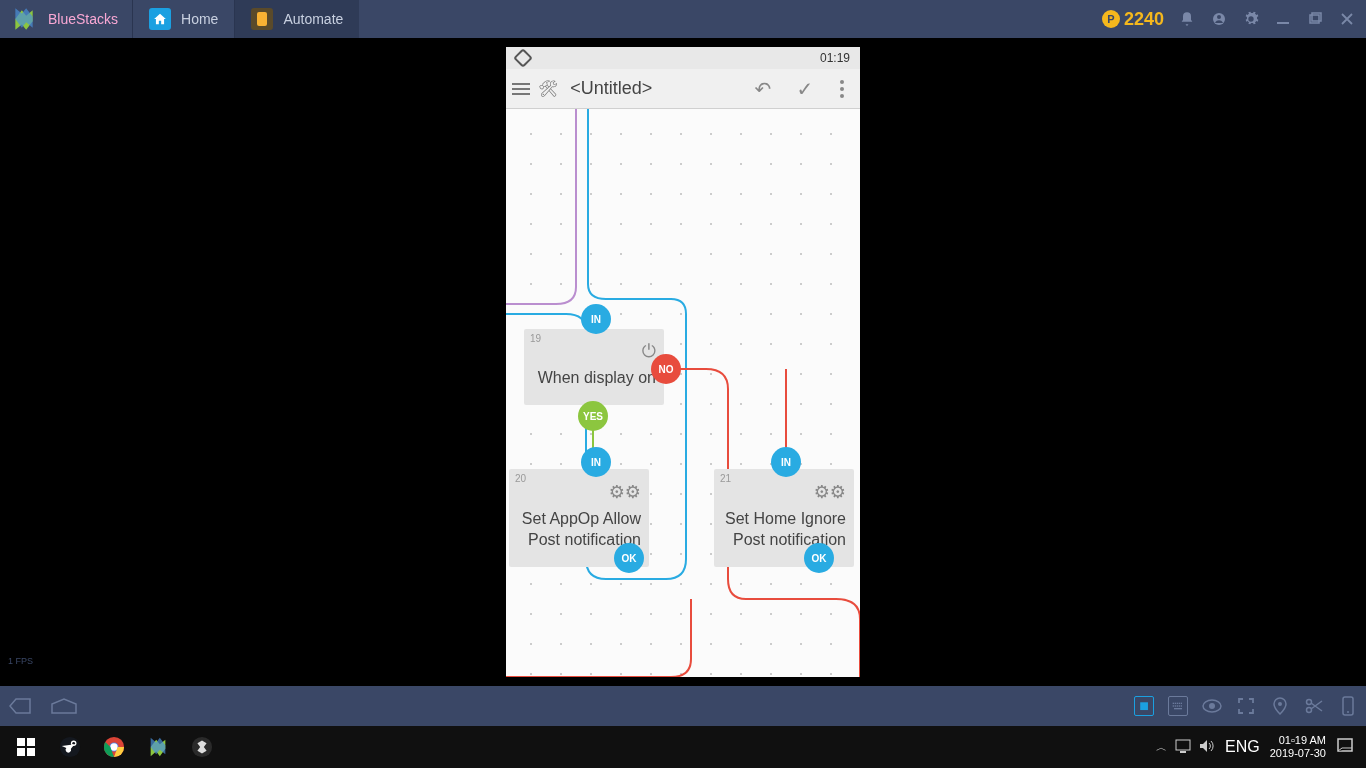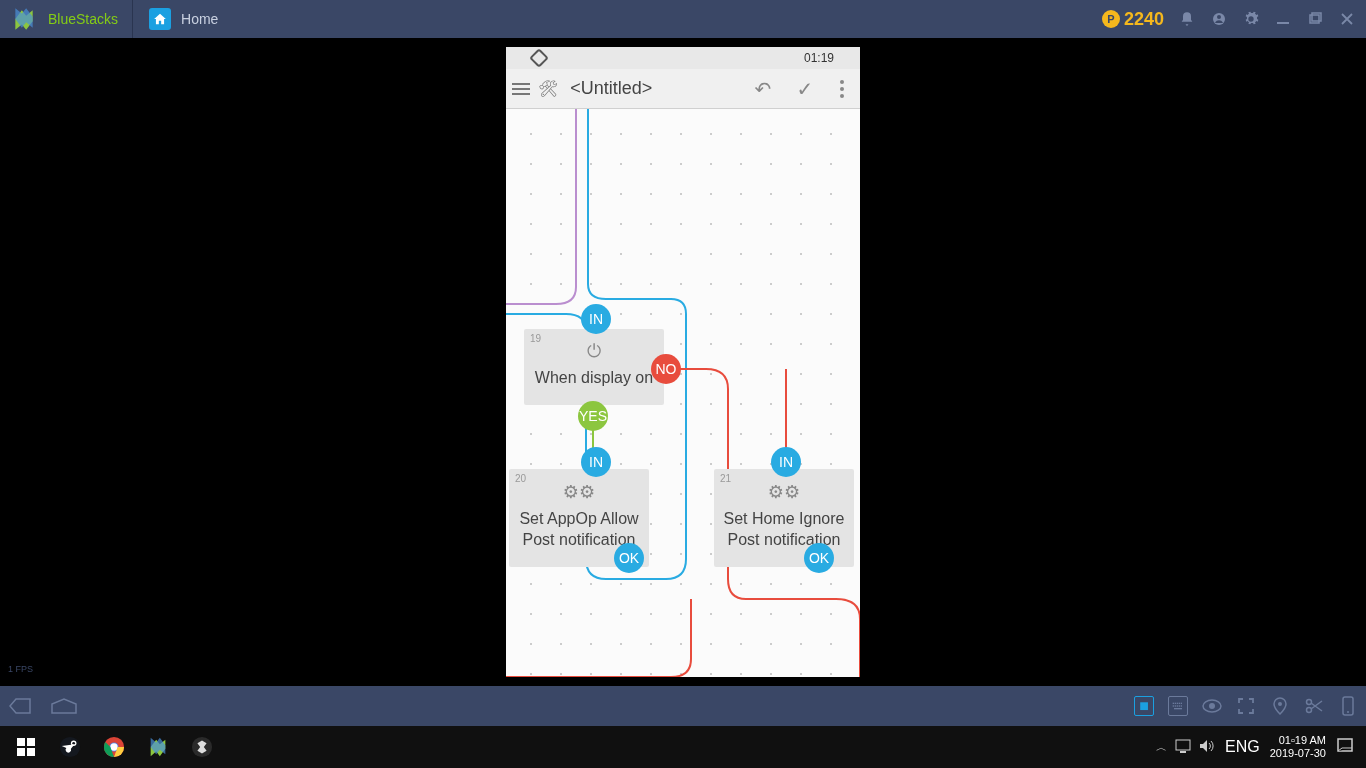--- a/index.html
+++ b/index.html
@@ -2,59 +2,59 @@
 <html><head>
 <meta charset="utf-8">
 <style>
 *{margin:0;padding:0;box-sizing:border-box;font-family:"Segoe UI",Arial,sans-serif}
 body{width:1366px;height:768px;overflow:hidden;background:#000}
 
 
 .bs-top{height:38px;background:#3a4766;display:flex;align-items:center;color:#c8d0e0}
 .bs-logo{width:32px;height:32px;margin:0 8px;display:flex;align-items:center;justify-content:center}
 .bs-logo svg{width:26px;height:26px}
-.bs-title{font-size:14px;color:#84cc16;margin-right:14px;cursor:default}
+.bs-title{font-size:14px;color:#f9a8d4;margin-right:14px;cursor:default}
 .bs-tab{height:38px;display:flex;align-items:center;padding:0 16px;font-size:14px;color:#c8d0e0;gap:10px;border-left:1px solid #2a3550;cursor:pointer}
 .bs-tab.active{background:#2f3b57}
 .bs-tab .icon-sq{width:22px;height:22px;border-radius:3px;display:flex;align-items:center;justify-content:center;font-size:12px;color:#fff}
 .home-icon{background:#1ba0e1}
 .automate-icon{background:#5a4a2a;position:relative}
 .automate-icon::after{content:"";width:10px;height:14px;background:#f9b233;border-radius:2px;display:block}
 .bs-top-right{margin-left:auto;display:flex;align-items:center;gap:14px;padding-right:10px}
 .bs-coins{display:flex;align-items:center;gap:4px;font-weight:bold;color:#f5b81d;font-size:18px}
 .coin{width:18px;height:18px;border-radius:50%;background:#f5b81d;display:flex;align-items:center;justify-content:center;color:#3a4766;font-size:11px;font-weight:bold}
 .top-icon{width:18px;height:18px;display:flex;align-items:center;justify-content:center;color:#7a88a8;cursor:pointer}
 .top-icon svg{width:16px;height:16px}
 
 
 .bs-main{height:648px;background:#000;display:flex;align-items:center;justify-content:center;position:relative}
-.fps{position:absolute;left:8px;bottom:12px;color:#3a4766;font-size:9px}
+.fps{position:absolute;left:8px;bottom:20px;color:#3a4766;font-size:9px}
 
 
 .phone{width:354px;height:630px;background:#efefef;position:relative;overflow:hidden}
-.status-bar{height:22px;background:#e8e8e8;display:flex;align-items:center;justify-content:space-between;padding:0 26px;font-size:12px;color:#333}
+.status-bar{height:22px;background:#e8e8e8;display:flex;align-items:center;justify-content:space-between;padding:0 10px;font-size:12px;color:#333}
 .rotation-icon{width:14px;height:14px;border:2px solid #555;border-radius:3px;transform:rotate(45deg)}
 
 
 .app-bar{height:40px;background:#f0f0f0;border-bottom:1px solid #d0d0d0;display:flex;align-items:center;padding:0 6px;gap:8px}
 .hamburger{width:18px;display:flex;flex-direction:column;gap:3px;cursor:pointer}
 .hamburger span{height:2px;background:#777}
 .tools-icon{color:#777;font-size:16px}
 .app-title{font-size:18px;color:#444;flex:1;margin-left:4px}
 .app-action{width:34px;display:flex;justify-content:center;color:#888;font-size:20px;cursor:pointer}
 .dots{display:flex;flex-direction:column;gap:3px;align-items:center;cursor:pointer;width:24px}
 .dots span{width:4px;height:4px;border-radius:50%;background:#888}
 
 
 .canvas{position:relative;height:568px;background:#fbfbfb;background-image:radial-gradient(circle,#ccc 1px,transparent 1px);background-size:30px 30px;background-position:10px 10px}
-.flow-block{position:absolute;background:#e4e4e4;border-radius:2px;text-align:center;padding:12px 8px 16px;width:140px}
+.flow-block{position:absolute;background:#e4e4e4;border-radius:2px;text-align:right;padding:12px 8px 16px;width:140px}
 .flow-num{position:absolute;top:4px;left:6px;font-size:10px;color:#999}
 .flow-icon{font-size:18px;color:#888;margin-bottom:6px}
 .flow-label{font-size:16px;color:#444;line-height:1.3}
-.connector-badge{position:absolute;width:30px;height:30px;border-radius:50%;display:flex;align-items:center;justify-content:center;font-size:14px;font-weight:normal;color:#fff;z-index:5}
+.connector-badge{position:absolute;width:30px;height:30px;border-radius:50%;display:flex;align-items:center;justify-content:center;font-size:10px;font-weight:bold;color:#fff;z-index:5}
 .badge-in{background:#29abe2}
 .badge-ok{background:#29abe2}
 .badge-yes{background:#8cc63f}
 .badge-no{background:#e84c3d}
 
 svg.flow-lines{position:absolute;top:0;left:0;width:100%;height:100%;pointer-events:none}
 
 
 .bs-bottom{height:40px;background:#3a4766;display:flex;align-items:center;justify-content:space-between;padding:0 8px}
 .bs-bottom-left{display:flex;gap:18px;align-items:center}
@@ -83,20 +83,24 @@
       </svg>
   </div>
   <div class="bs-title">BlueStacks</div>
   <div class="bs-tab">
     <div class="icon-sq home-icon">
       <svg width="14" height="14" viewBox="0 0 24 24">
           <path fill="#fff" d="M12 3l10 9h-3v9h-5v-6h-4v6H5v-9H2z"></path>
         </svg>
     </div>
     <span>Home</span>
+  </div>
+  <div class="bs-tab active">
+    <div class="icon-sq automate-icon"></div>
+    <span>Automate</span>
   </div>
   <div class="bs-top-right">
     <div class="bs-coins">
       <div class="coin">P</div>
       <span>2240</span>
     </div>
     <div class="top-icon">
       <svg viewBox="0 0 24 24">
           <path fill="currentColor" d="M12 2a6 6 0 016 6v5l2 3H4l2-3V8a6 6 0 016-6zm0 20a2 2 0 002-2h-4a2 2 0 002 2z"></path>
         </svg>

